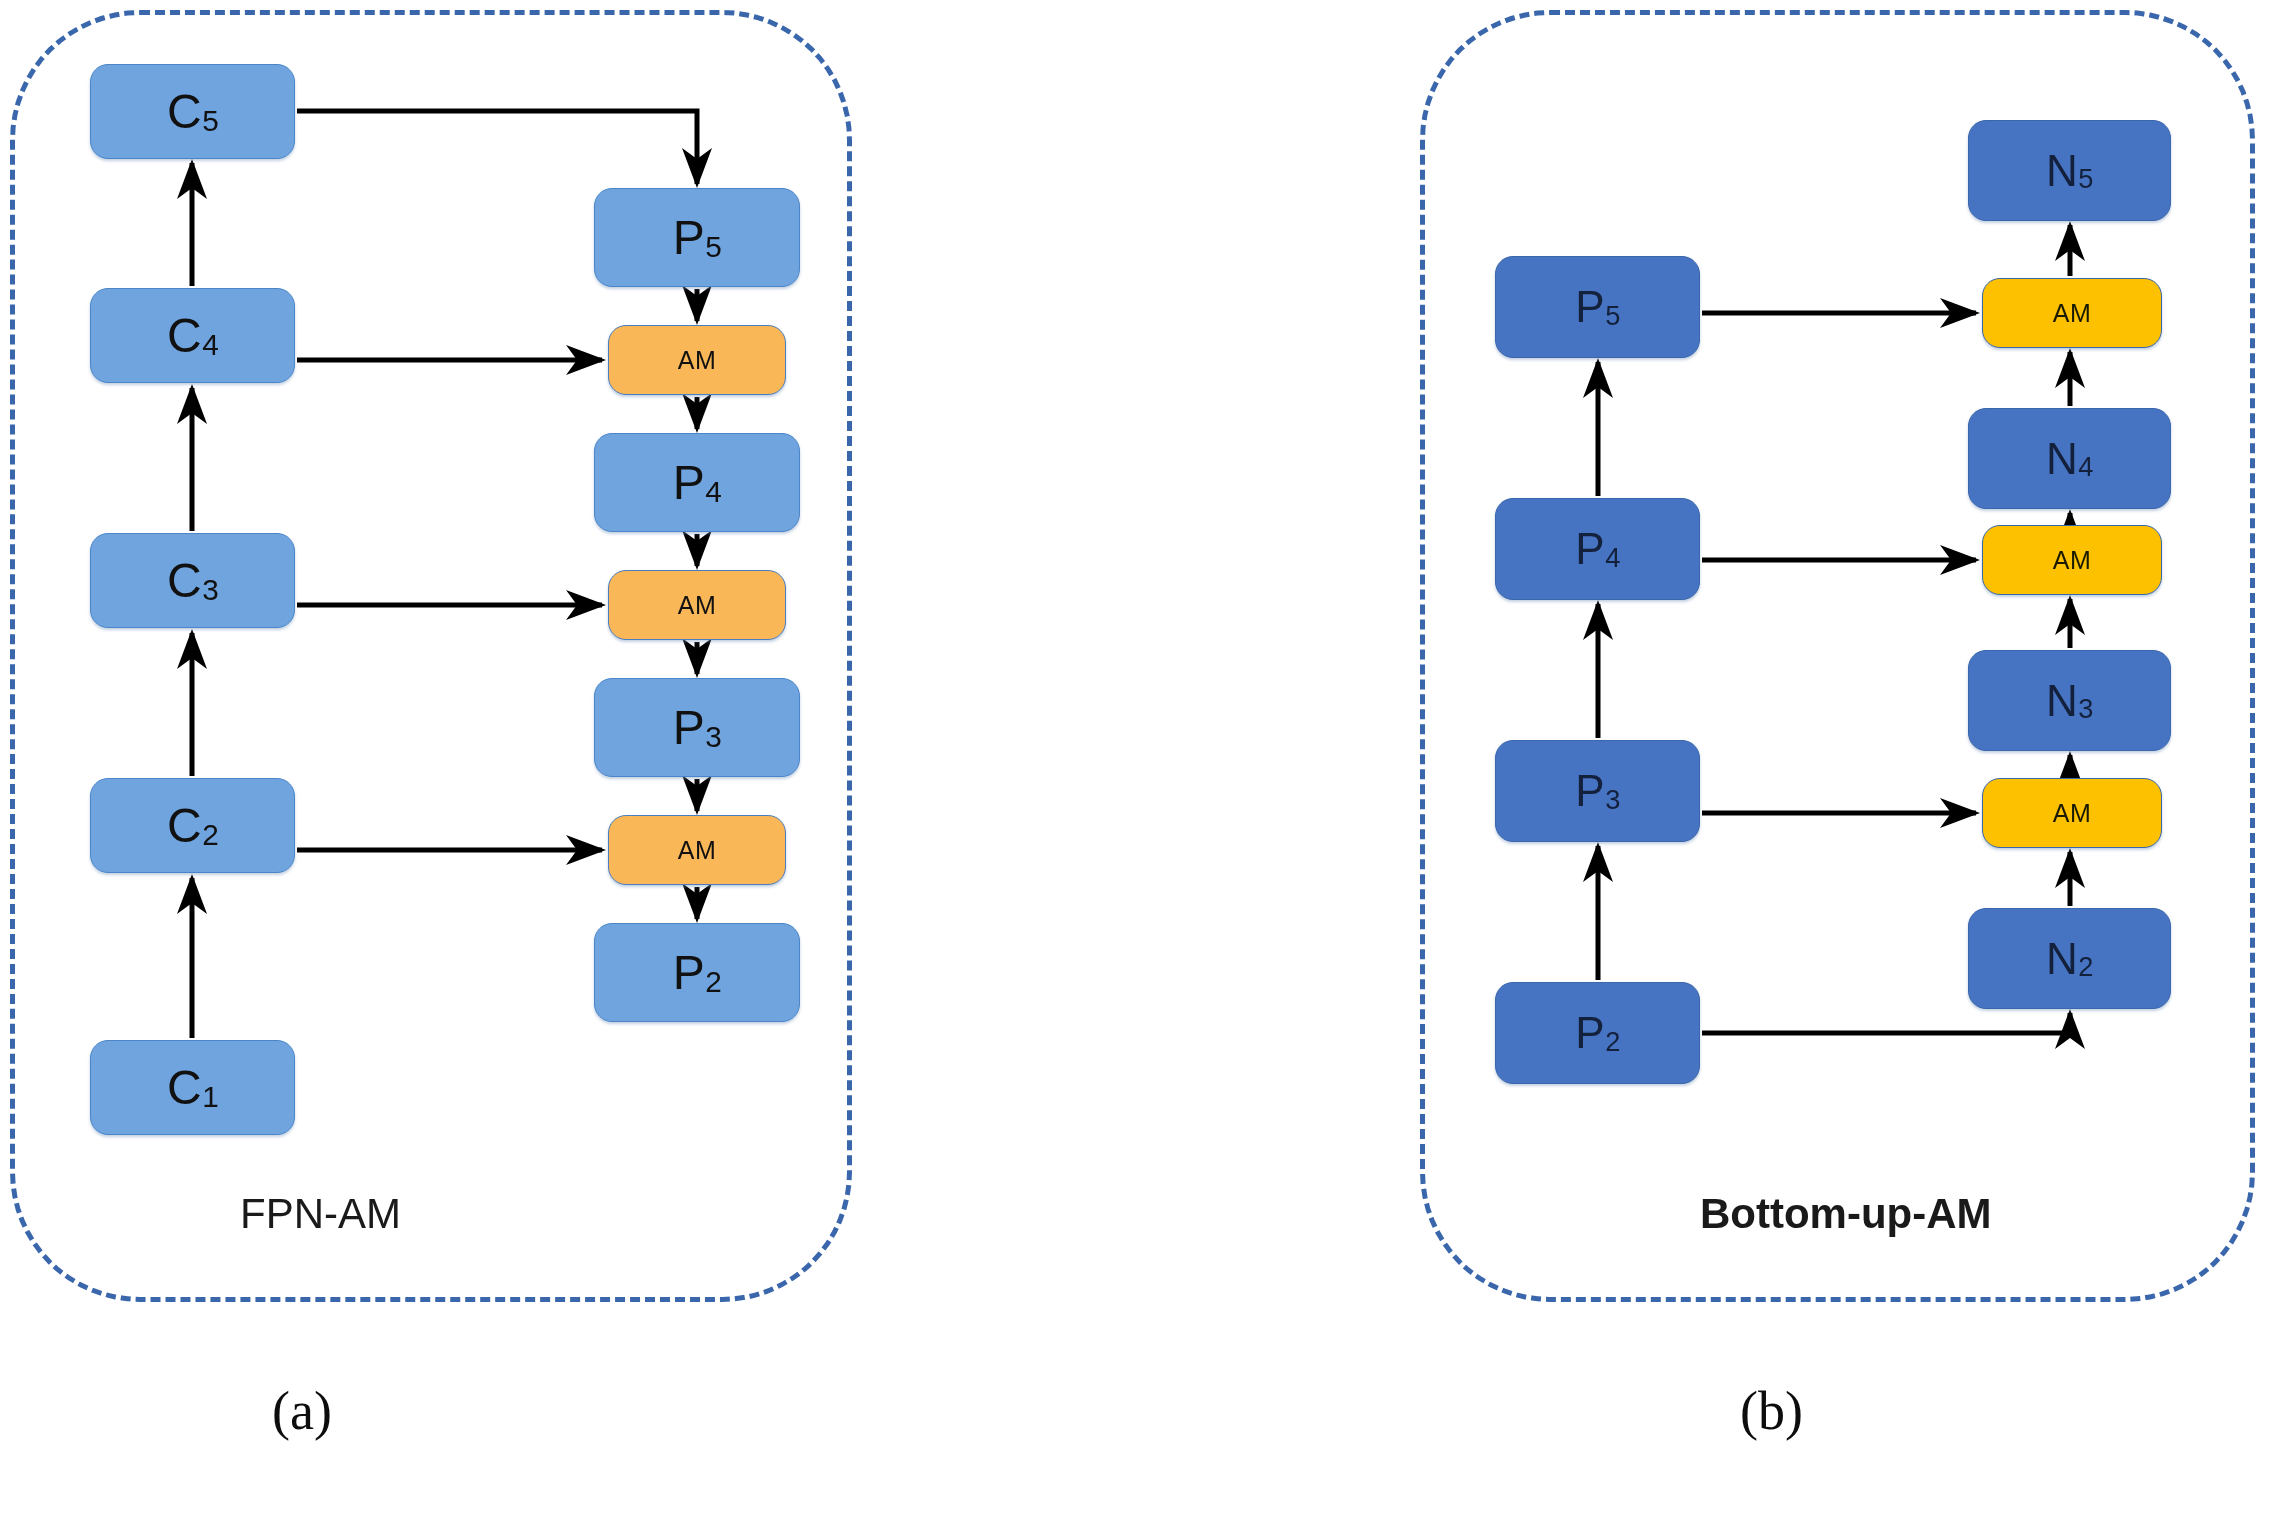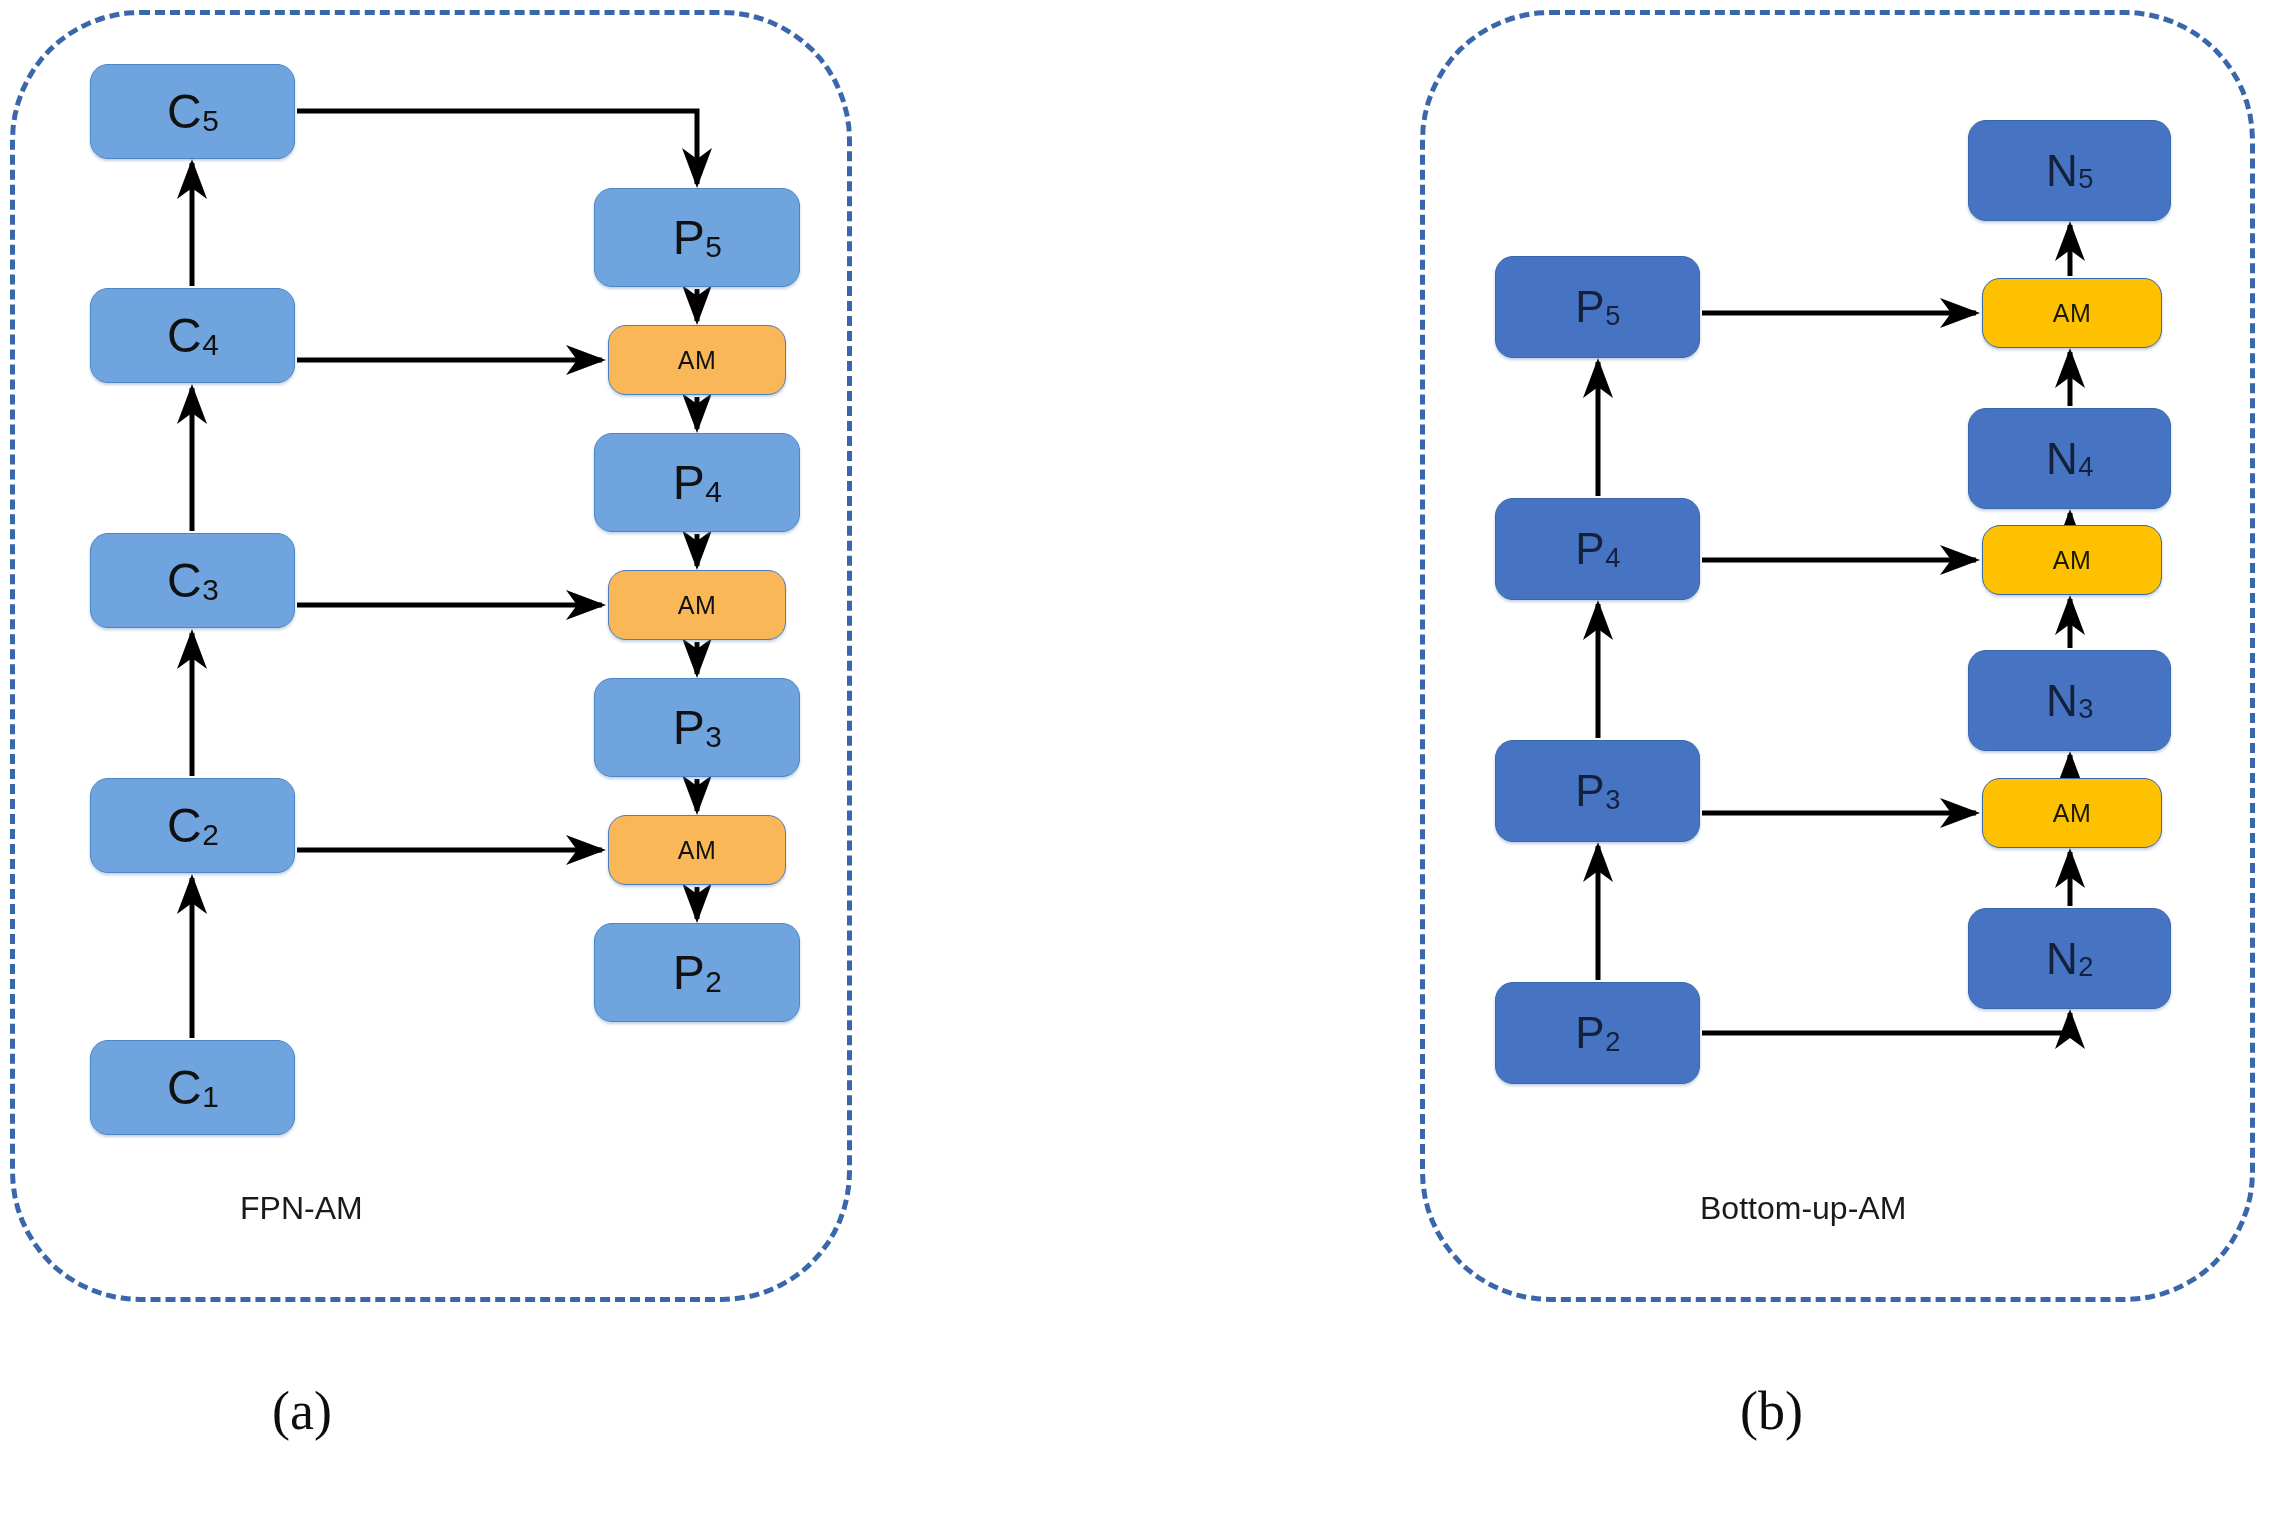--- a/index.html
+++ b/index.html
@@ -25,21 +25,21 @@
   .a-am{background:#fab757;border:1px solid #4a7ec0;
         box-shadow:0 2px 3px rgba(120,150,190,.45);
         font-size:25px;font-weight:400;letter-spacing:.5px;}
   
   .b-blue{background:#4774c2;border:1px solid #3a66ac;
           box-shadow:0 2px 3px rgba(120,150,190,.45);
           font-size:44px;font-weight:400;color:#14213d;}
   .b-am{background:#fdc100;border:1px solid #3a66ac;
         box-shadow:0 2px 3px rgba(120,150,190,.45);
         font-size:25px;font-weight:400;letter-spacing:.5px;color:#1a1a00;}
-  .panel-title{position:absolute;font-size:32px;color:#1a1a1a;
+  .panel-title{position:absolute;font-size:42px;color:#1a1a1a;
                white-space:nowrap;text-align:center;}
   .fig-caption{position:absolute;font-family:"Liberation Serif","DejaVu Serif",serif;
                font-size:54px;color:#0d0d0d;white-space:nowrap;}
 </style>
 </head>
 <body>
 
 <div id="stage">
 
   <svg class="layer" viewBox="0 0 2273 1517">
@@ -170,20 +170,20 @@
         <sub>4</sub>
       </div>
       <div class="node b-blue" style="left: 1495px; top: 740px; width: 205px; height: 102px;">
         <span class="lbl">P</span>
         <sub>3</sub>
       </div>
       <div class="node b-blue" style="left: 1495px; top: 982px; width: 205px; height: 102px;">
         <span class="lbl">P</span>
         <sub>2</sub>
       </div>
-      <div class="panel-title" style="left: 1700px; top: 1190px;">Bottom-up-AM</div>
+      <div class="panel-title" style="left: 1700px; top: 1190px; font-weight: bold;">Bottom-up-AM</div>
     </div>
 
   <div id="captions">
       <div class="fig-caption" style="left: 272px; top: 1380px;">(a)</div>
       <div class="fig-caption" style="left: 1740px; top: 1380px;">(b)</div>
     </div>
 </div>
 
 </body></html>

